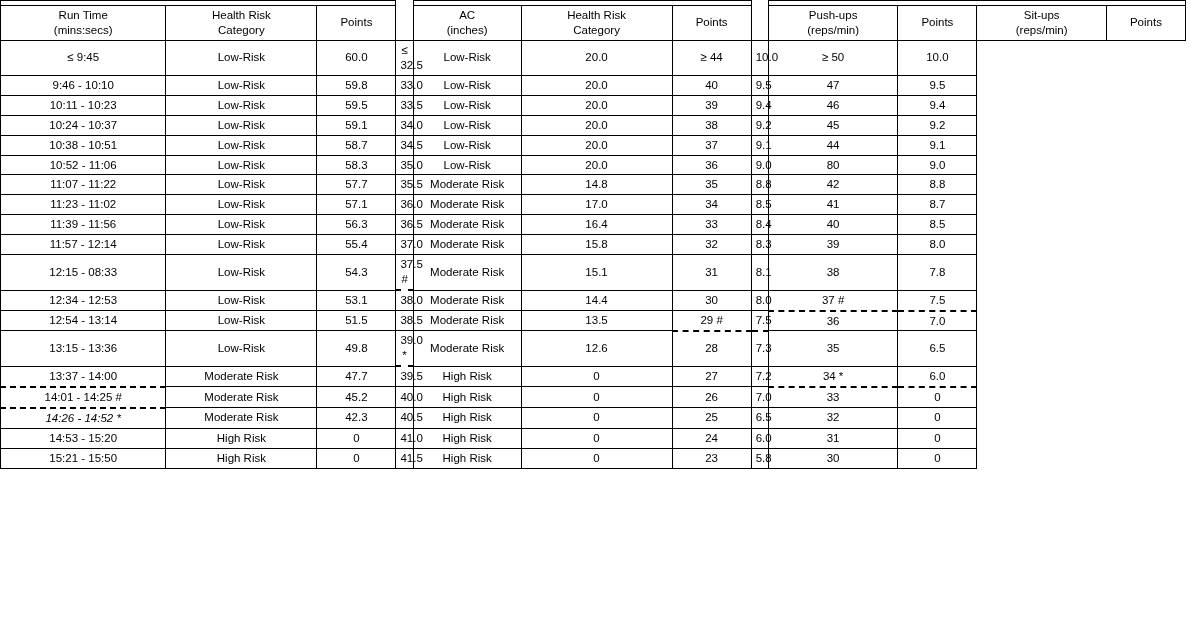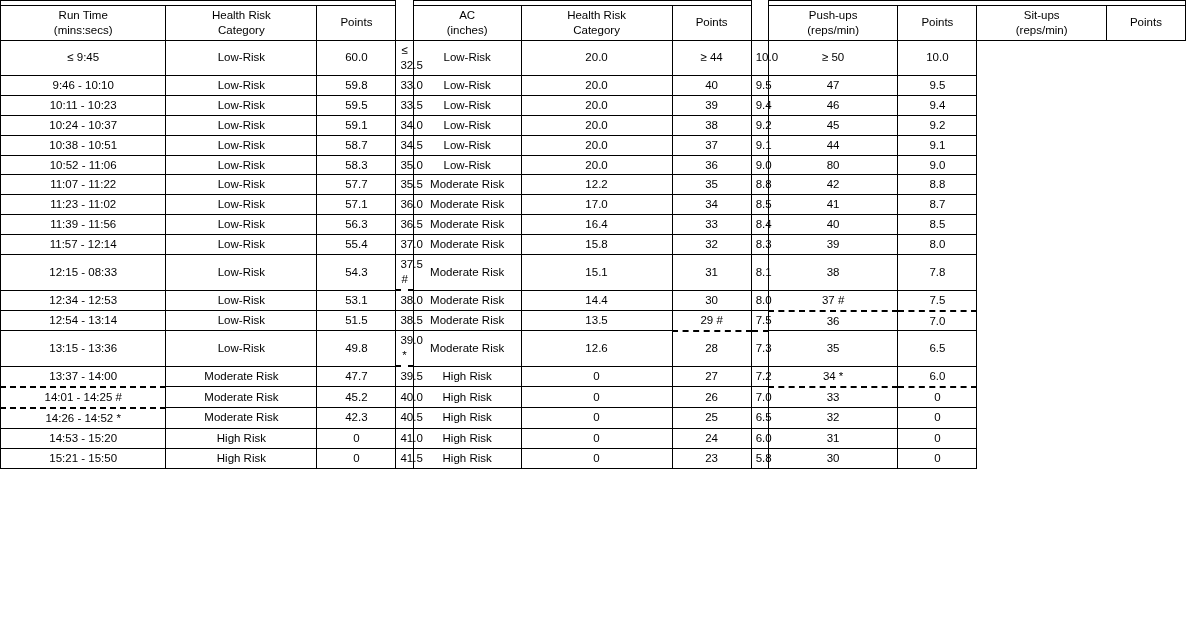--- a/index.html
+++ b/index.html
@@ -168,21 +168,21 @@
           <td>9.0</td>
           <td>80</td>
           <td>9.0</td>
         </tr>
         <tr>
           <td>11:07 - 11:22</td>
           <td>Low-Risk</td>
           <td>57.7</td>
           <td>35.5</td>
           <td>Moderate Risk</td>
-          <td>12.2</td>
+          <td>14.8</td>
           <td>35</td>
           <td>8.8</td>
           <td>42</td>
           <td>8.8</td>
         </tr>
         <tr>
           <td>11:23 - 11:02</td>
           <td>Low-Risk</td>
           <td>57.1</td>
           <td>36.0</td>
@@ -283,21 +283,21 @@
           <td>45.2</td>
           <td>40.0</td>
           <td>High Risk</td>
           <td>0</td>
           <td>26</td>
           <td>7.0</td>
           <td>33</td>
           <td>0</td>
         </tr>
         <tr>
-          <td style="border-top: 2px dashed rgb(0, 0, 0);">14:26 - 14:52 *</td>
+          <td style="border-top: 2px dashed rgb(0, 0, 0); font-style: italic;">14:26 - 14:52 *</td>
           <td>Moderate Risk</td>
           <td>42.3</td>
           <td>40.5</td>
           <td>High Risk</td>
           <td>0</td>
           <td>25</td>
           <td>6.5</td>
           <td>32</td>
           <td>0</td>
         </tr>

